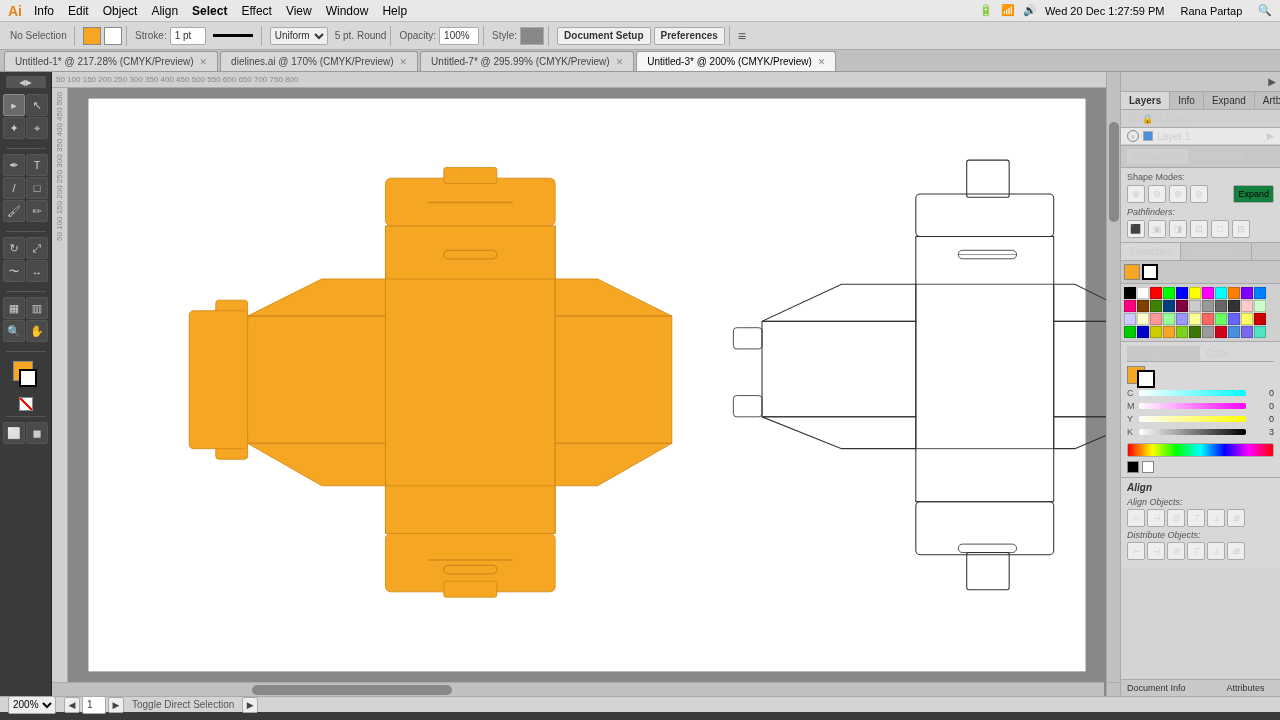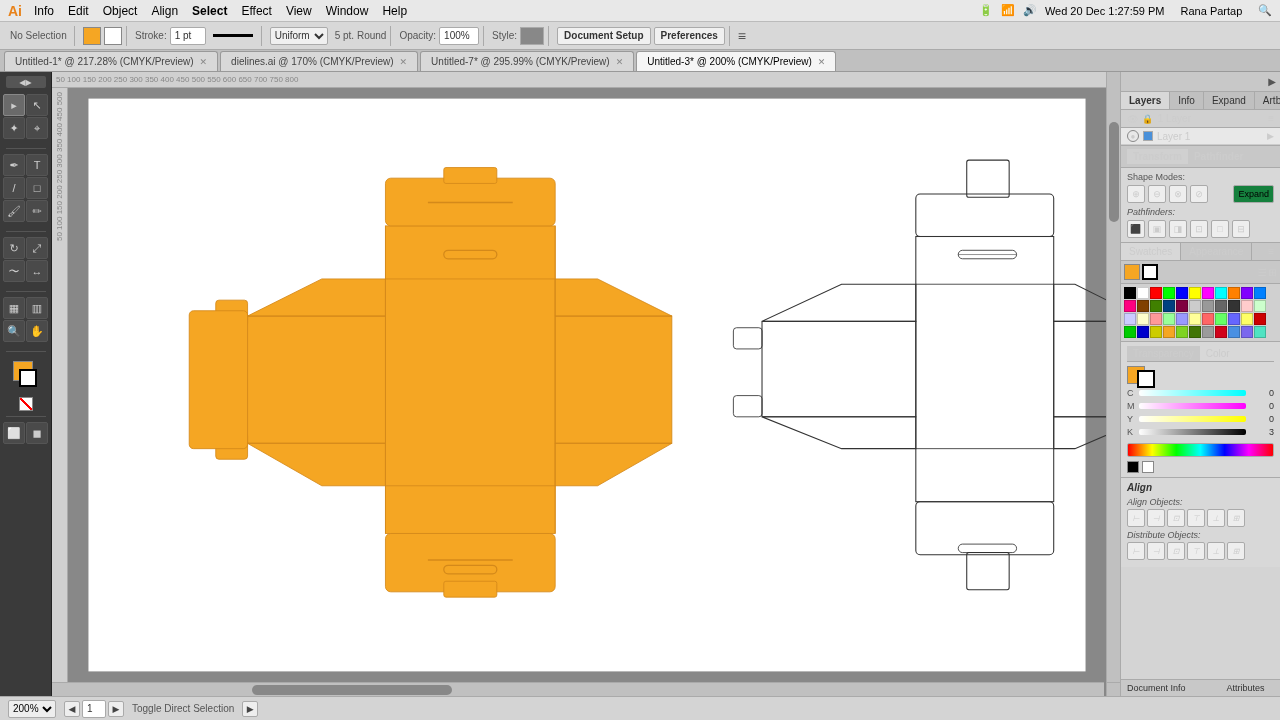--- a/index.html
+++ b/index.html
@@ -137,21 +137,21 @@
     .color-value { width: 24px; font-size: 9px; text-align: right; color: #333; }
 
     
     #align-panel { border-top: 1px solid #aaa; padding: 4px 6px; background: #d8d8d8; font-style: italic; }
     .align-title { font-size: 10px; font-weight: bold; margin-bottom: 4px; color: #333; }
     .align-row { display: flex; gap: 2px; margin-bottom: 3px; }
     .align-btn { width: 18px; height: 18px; background: #eee; border: 1px solid #aaa; border-radius: 2px; cursor: pointer; display: flex; align-items: center; justify-content: center; font-size: 8px; }
 
     
     #bottom-bar {
-      width: 100%; height: 24px; background: #d4d4d4;
+      width: 100%; height: 16px; background: #d4d4d4;
       border-top: 1px solid #aaa; display: flex; align-items: center;
       padding: 0 8px; gap: 8px; font-size: 10px; color: #444;
     }
     .bottom-select { height: 18px; font-size: 10px; background: #eee; border: 1px solid #aaa; border-radius: 2px; }
     .bottom-label { font-size: 10px; color: #555; }
     .arrow-btn { width: 16px; height: 16px; display: flex; align-items: center; justify-content: center; cursor: pointer; background: #eee; border: 1px solid #aaa; border-radius: 2px; font-size: 9px; }
 
     
     #artwork-svg { position: absolute; top: 0; left: 0; width: 100%; height: 100%; }
 

